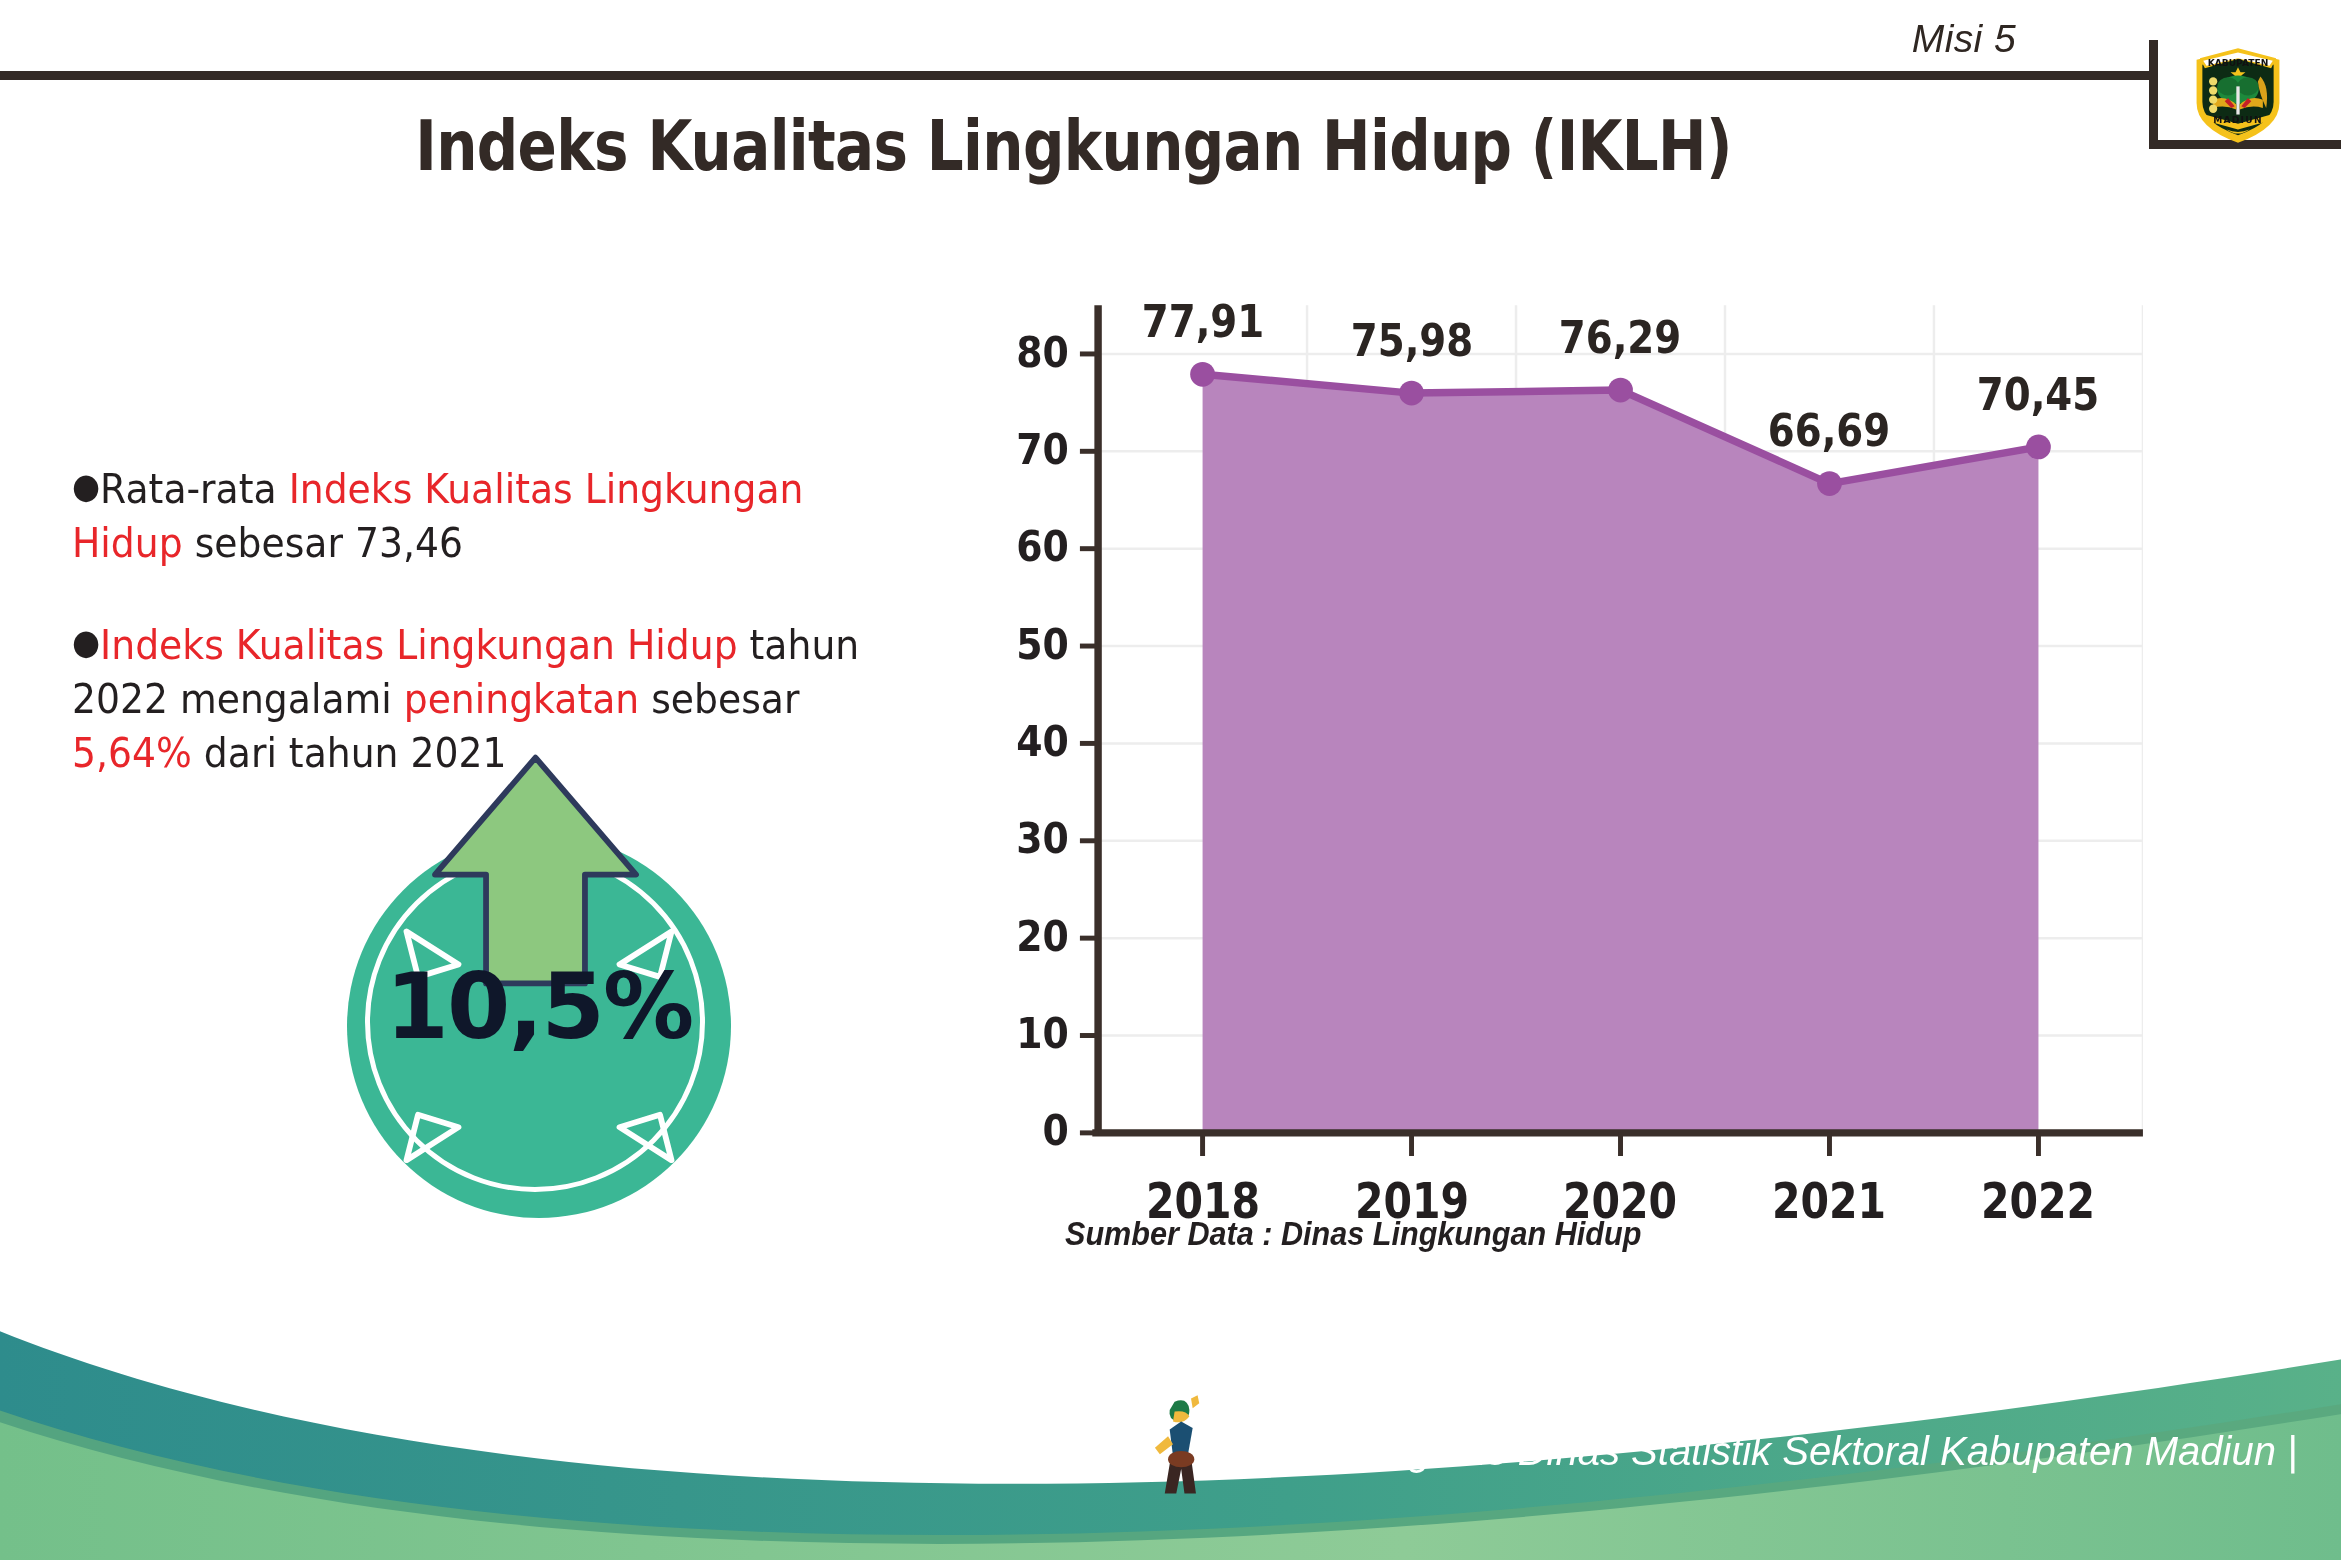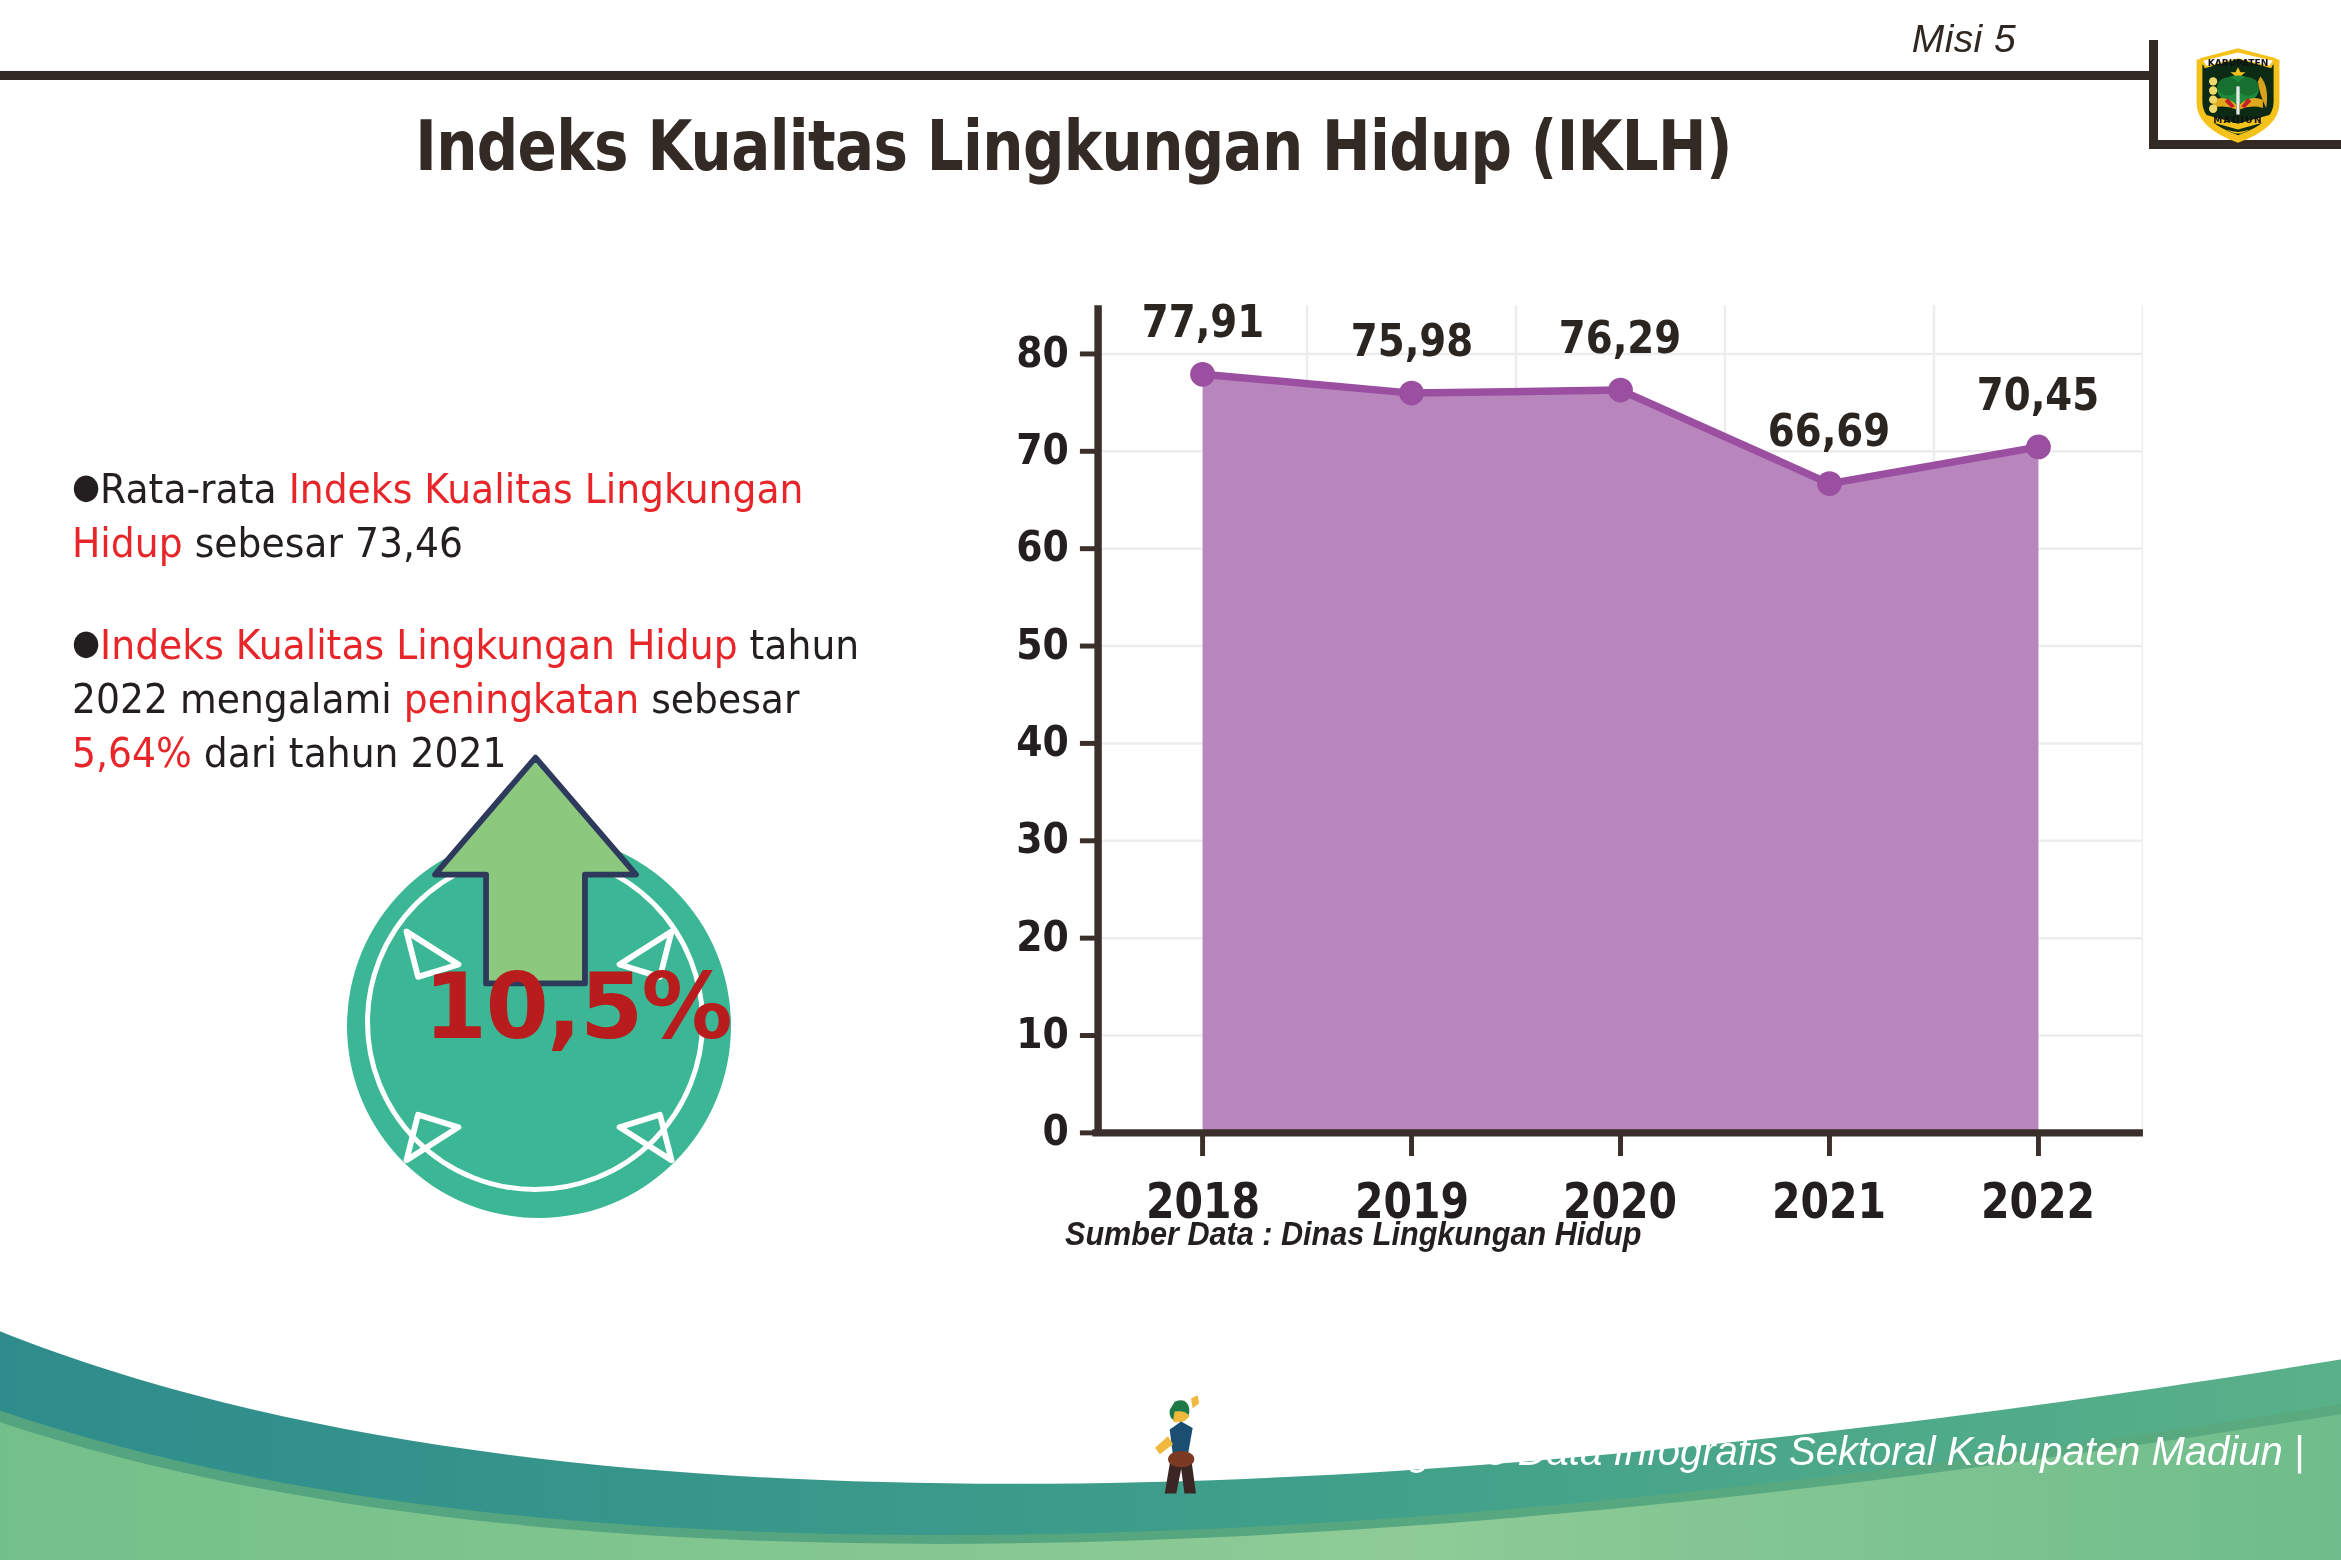--- a/index.html
+++ b/index.html
@@ -139,25 +139,25 @@
     left: 25px;
     top: 83px;
     width: 384px;
     height: 384px;
   }
   #badge-value {
     position: absolute;
     left: 25px;
     top: 203px;
     width: 384px;
-    text-align: right;
+    text-align: center;
     font-family: "DejaVu Sans", sans-serif;
     font-weight: bold;
     font-size: 91px;
-    color: #b91c1c;
+    color: #0f172a;
     letter-spacing: -1.7px;
   }
 
   
   #chart {
     position: absolute;
     left: 970px;
     top: 297px;
     width: 1173px;
     height: 859px;
@@ -402,14 +402,14 @@
 </svg>
 <svg id="footer-figure" viewBox="0 0 78 128">
   <path d="M30 10 Q46 4 48 20 Q48 34 34 34 Q22 32 24 20 Z" fill="#1d7a46"></path>
   <path d="M30 22 Q44 20 48 28 Q40 38 28 34 Z" fill="#f0b93d"></path>
   <path d="M50 6 L58 2 L60 12 L52 18 Z" fill="#f0b93d"></path>
   <path d="M38 34 L52 42 L46 76 L28 76 L24 44 Z" fill="#1b4f72"></path>
   <path d="M22 52 L6 66 L12 74 L28 62 Z" fill="#f0b93d"></path>
   <path d="M26 74 Q40 70 50 78 L56 122 L42 122 L38 92 L32 122 L18 122 Z" fill="#3a2622"></path>
   <ellipse cx="38" cy="80" rx="16" ry="10" fill="#7a3b22"></ellipse>
 </svg>
-<div id="footer-text">Media Infografis Data Infografis Sektoral Kabupaten Madiun |</div>
+<div id="footer-text">Media Infografis Dinas Statistik Sektoral Kabupaten Madiun |</div>
 
 
 </body></html>

